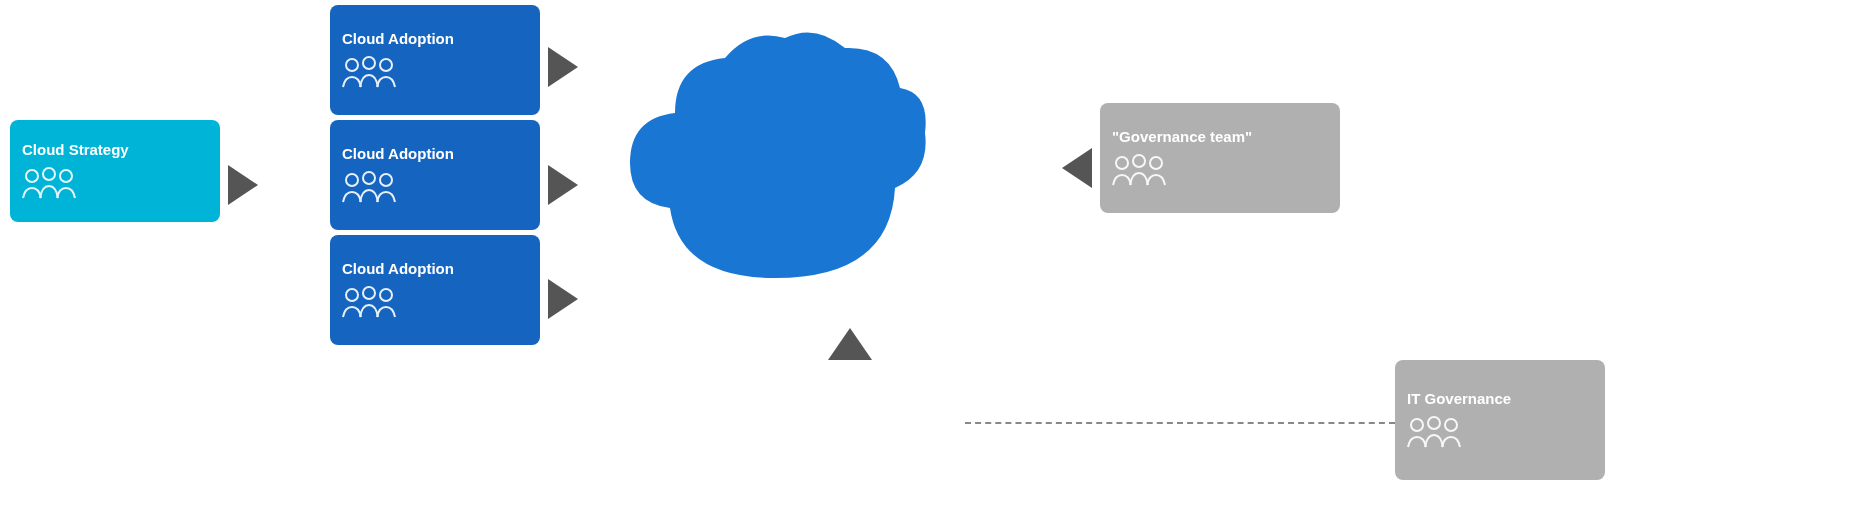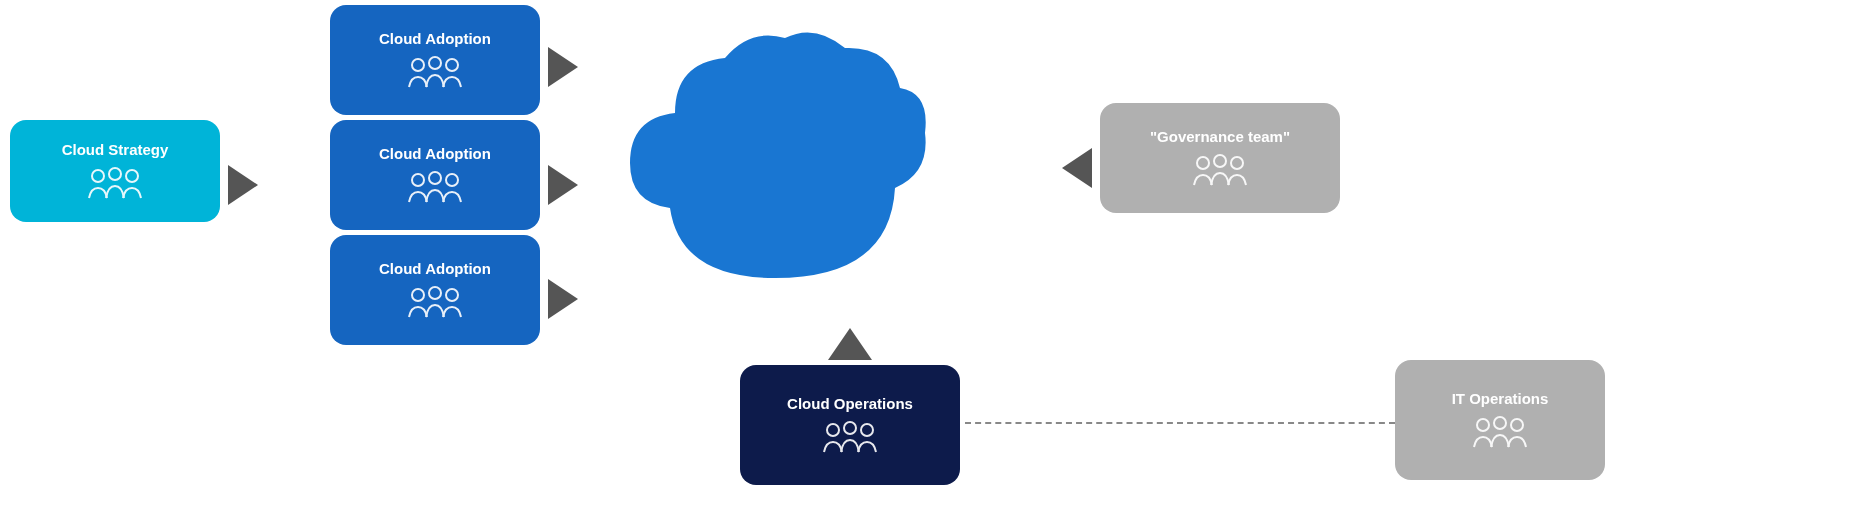--- a/index.html
+++ b/index.html
@@ -14,24 +14,24 @@
 
     .diagram-container {
       width: 1855px;
       height: 521px;
       position: relative;
     }
 
     
     .box {
       position: absolute;
-      border-radius: 16px;
+      border-radius: 8px;
       display: flex;
       flex-direction: column;
-      align-items: center;
+      align-items: flex-start;
       justify-content: center;
       color: white;
       font-size: 15px;
       font-weight: 500;
       padding: 8px 12px;
       text-align: center;
       line-height: 1.3;
     }
 
     .box-blue-light {
@@ -167,50 +167,39 @@
       Q 270 28 280 70
       Q 310 75 305 115
       Q 310 155 275 170
       Q 270 260 155 260
       Z
     " fill="#1976d2"></path>
   </svg>
 
   <div class="arrow-up" style="left:828px; top:328px;"></div>
 
-  <div class="box box-blue-dark" style="left:740px; top:365px; width:220px; height:120px;">
-    <span class="box-label">Cloud Operations</span>
-    <svg class="people-icon" width="54" height="36" viewBox="0 0 54 36">
-      <circle cx="10" cy="10" r="6" fill="none" stroke="white" stroke-width="2"></circle>
-      <path d="M1 32 Q3 22 10 22 Q17 22 19 32" fill="none" stroke="white" stroke-width="2"></path>
-      <circle cx="27" cy="8" r="6" fill="none" stroke="white" stroke-width="2"></circle>
-      <path d="M18 32 Q20 20 27 20 Q34 20 36 32" fill="none" stroke="white" stroke-width="2"></path>
-      <circle cx="44" cy="10" r="6" fill="none" stroke="white" stroke-width="2"></circle>
-      <path d="M35 32 Q37 22 44 22 Q51 22 53 32" fill="none" stroke="white" stroke-width="2"></path>
-    </svg>
-  </div>
 
   <div class="arrow-left" style="left:1062px; top:148px;"></div>
 
   <div class="box box-gray" style="left:1100px; top:103px; width:240px; height:110px;">
     <span class="box-label">"Governance team"</span>
     <svg class="people-icon" width="54" height="36" viewBox="0 0 54 36">
       <circle cx="10" cy="10" r="6" fill="none" stroke="white" stroke-width="2"></circle>
       <path d="M1 32 Q3 22 10 22 Q17 22 19 32" fill="none" stroke="white" stroke-width="2"></path>
       <circle cx="27" cy="8" r="6" fill="none" stroke="white" stroke-width="2"></circle>
       <path d="M18 32 Q20 20 27 20 Q34 20 36 32" fill="none" stroke="white" stroke-width="2"></path>
       <circle cx="44" cy="10" r="6" fill="none" stroke="white" stroke-width="2"></circle>
       <path d="M35 32 Q37 22 44 22 Q51 22 53 32" fill="none" stroke="white" stroke-width="2"></path>
     </svg>
   </div>
 
   <div class="dashed-line" style="left:965px; top:422px; width:430px;"></div>
 
   <div class="box box-gray" style="left:1395px; top:360px; width:210px; height:120px;">
-    <span class="box-label">IT Operations</span>
+    <span class="box-label">IT Governance</span>
     <svg class="people-icon" width="54" height="36" viewBox="0 0 54 36">
       <circle cx="10" cy="10" r="6" fill="none" stroke="white" stroke-width="2"></circle>
       <path d="M1 32 Q3 22 10 22 Q17 22 19 32" fill="none" stroke="white" stroke-width="2"></path>
       <circle cx="27" cy="8" r="6" fill="none" stroke="white" stroke-width="2"></circle>
       <path d="M18 32 Q20 20 27 20 Q34 20 36 32" fill="none" stroke="white" stroke-width="2"></path>
       <circle cx="44" cy="10" r="6" fill="none" stroke="white" stroke-width="2"></circle>
       <path d="M35 32 Q37 22 44 22 Q51 22 53 32" fill="none" stroke="white" stroke-width="2"></path>
     </svg>
   </div>
 

